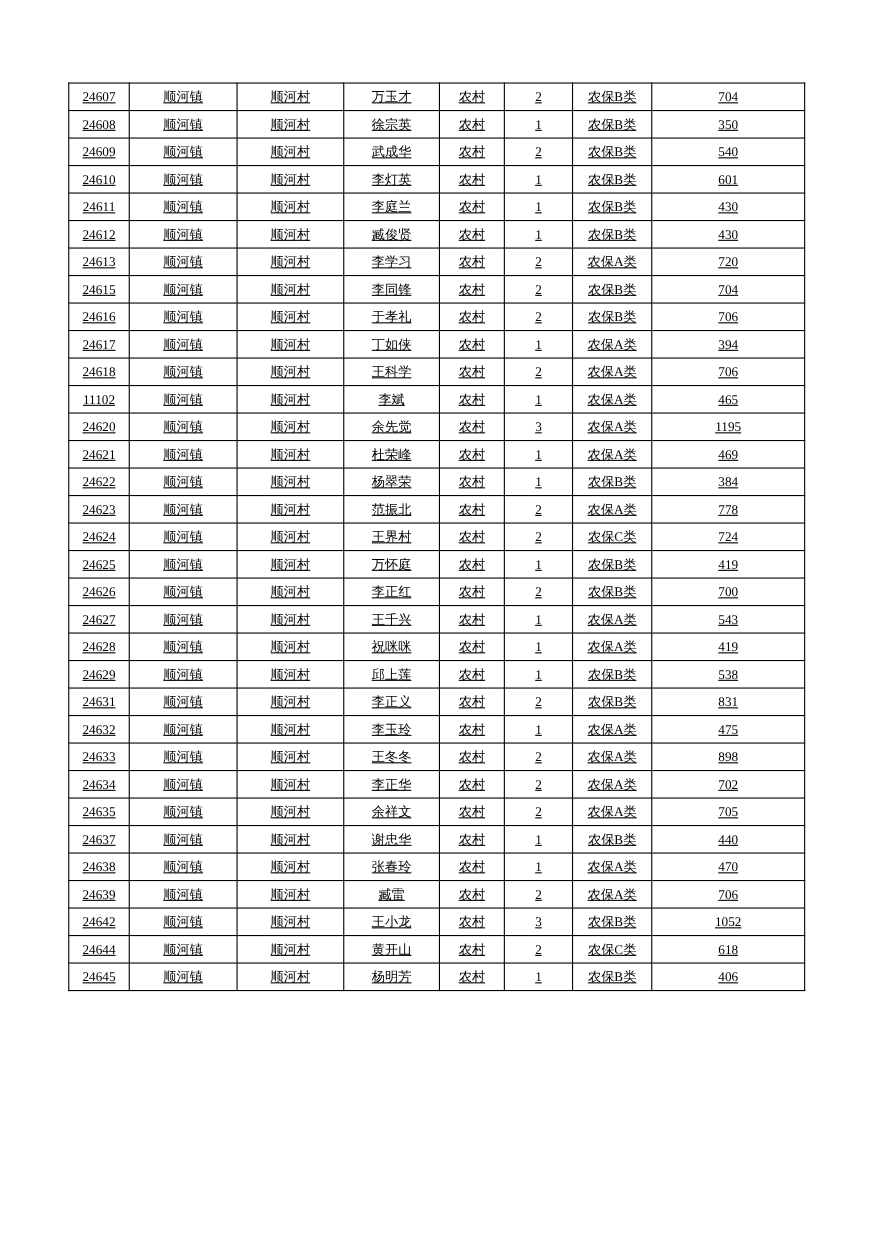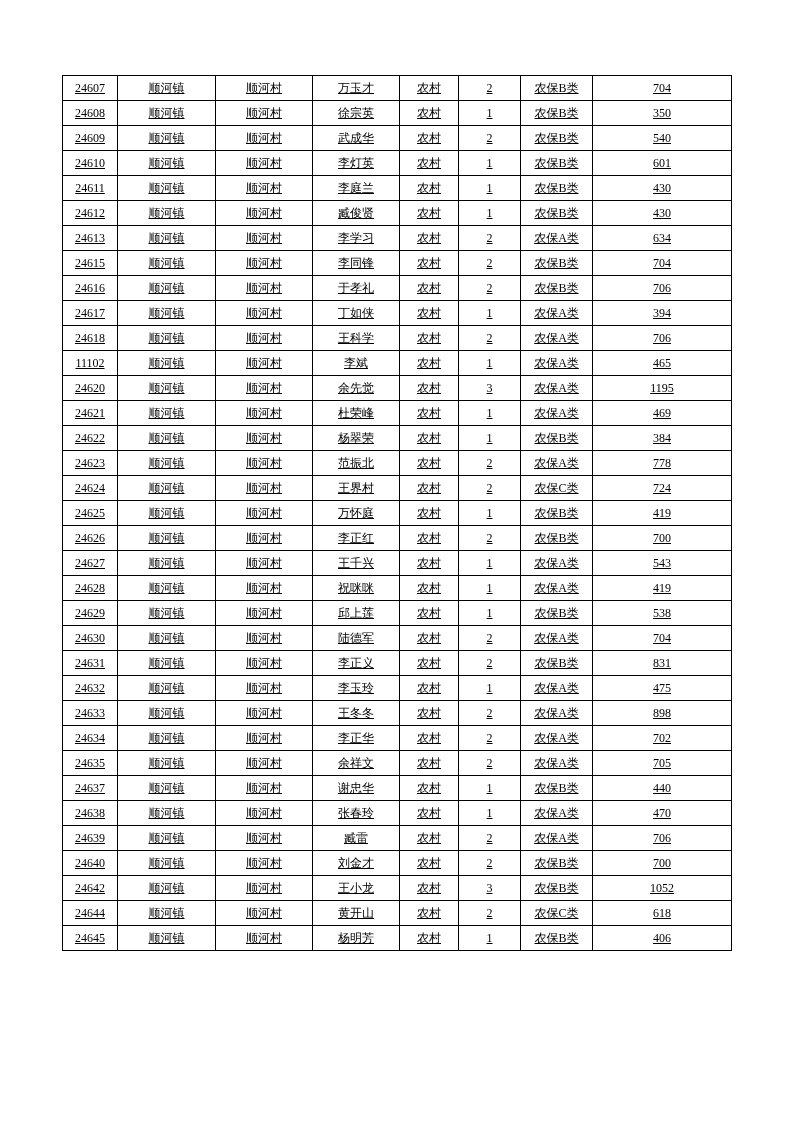--- a/index.html
+++ b/index.html
@@ -112,21 +112,21 @@
           <td>430</td>
         </tr>
         <tr>
           <td>24613</td>
           <td>顺河镇</td>
           <td>顺河村</td>
           <td>李学习</td>
           <td>农村</td>
           <td>2</td>
           <td>农保A类</td>
-          <td>634</td>
+          <td>720</td>
         </tr>
         <tr>
           <td>24615</td>
           <td>顺河镇</td>
           <td>顺河村</td>
           <td>李同锋</td>
           <td>农村</td>
           <td>2</td>
           <td>农保B类</td>
           <td>704</td>
@@ -265,30 +265,20 @@
           <td>24629</td>
           <td>顺河镇</td>
           <td>顺河村</td>
           <td>邱上莲</td>
           <td>农村</td>
           <td>1</td>
           <td>农保B类</td>
           <td>538</td>
         </tr>
         <tr>
-          <td>24630</td>
-          <td>顺河镇</td>
-          <td>顺河村</td>
-          <td>陆德军</td>
-          <td>农村</td>
-          <td>2</td>
-          <td>农保A类</td>
-          <td>704</td>
-        </tr>
-        <tr>
           <td>24631</td>
           <td>顺河镇</td>
           <td>顺河村</td>
           <td>李正义</td>
           <td>农村</td>
           <td>2</td>
           <td>农保B类</td>
           <td>831</td>
         </tr>
         <tr>
@@ -353,30 +343,20 @@
         </tr>
         <tr>
           <td>24639</td>
           <td>顺河镇</td>
           <td>顺河村</td>
           <td>臧雷</td>
           <td>农村</td>
           <td>2</td>
           <td>农保A类</td>
           <td>706</td>
-        </tr>
-        <tr>
-          <td>24640</td>
-          <td>顺河镇</td>
-          <td>顺河村</td>
-          <td>刘金才</td>
-          <td>农村</td>
-          <td>2</td>
-          <td>农保B类</td>
-          <td>700</td>
         </tr>
         <tr>
           <td>24642</td>
           <td>顺河镇</td>
           <td>顺河村</td>
           <td>王小龙</td>
           <td>农村</td>
           <td>3</td>
           <td>农保B类</td>
           <td>1052</td>

